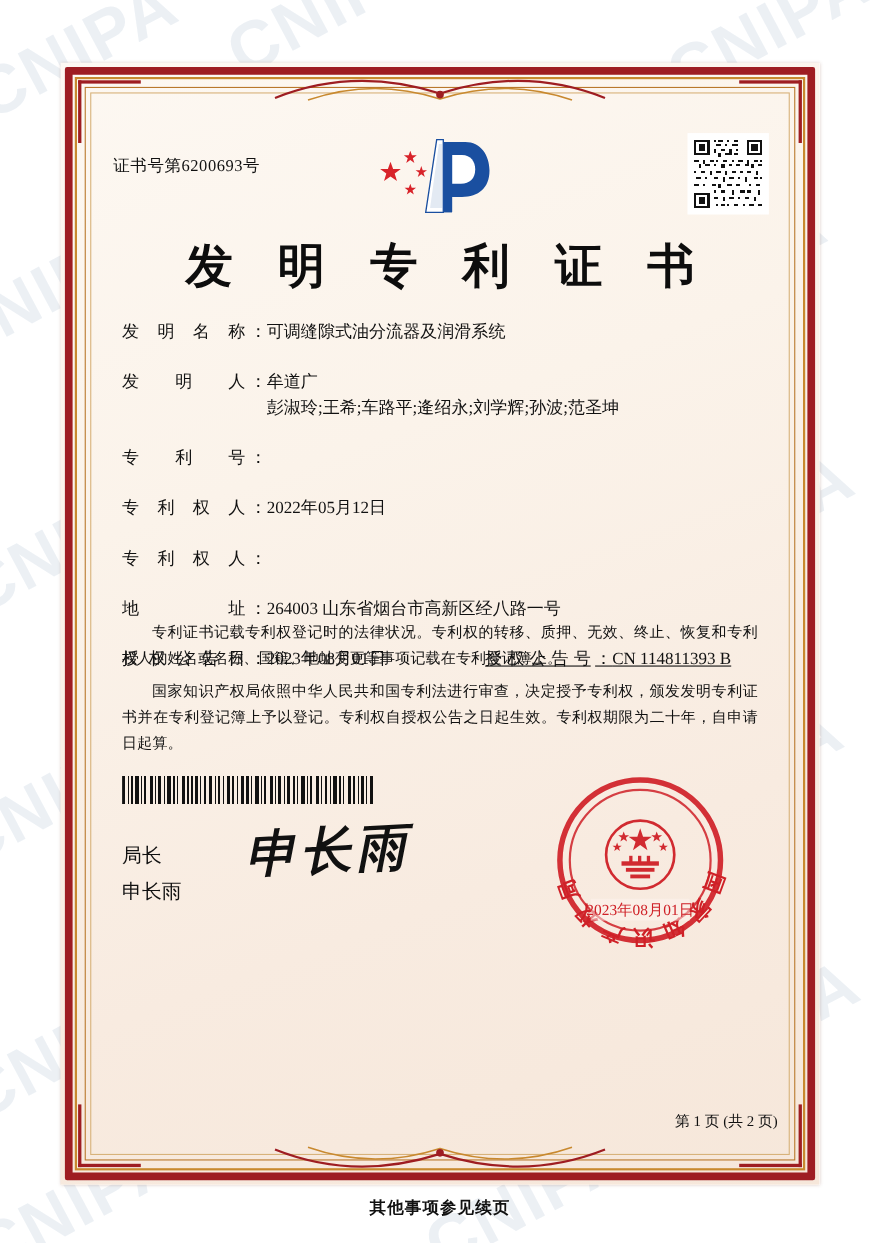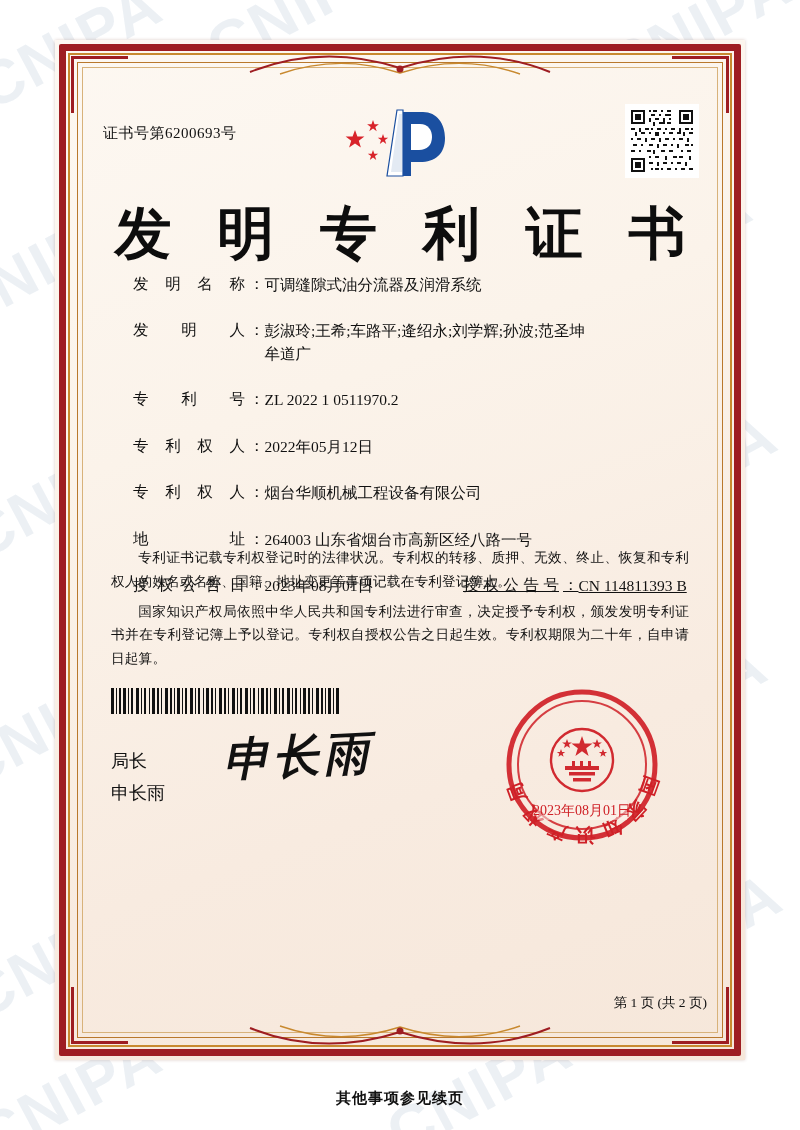--- a/index.html
+++ b/index.html
@@ -32,21 +32,21 @@
     letter-spacing: 2px;
     transform: rotate(-28deg);
     white-space: nowrap;
     opacity: .85;
   }
 
   
   .certificate {
     position: absolute;
     left: 55px;
-    top: 40px;
+    top: 57px;
     width: 690px;
     height: 1020px;
     background: linear-gradient(160deg, #fdf8f2 0%, #fbf3ea 35%, #f8ebe0 70%, #f6e7da 100%);
     box-shadow: 0 0 3px rgba(120,60,40,.25);
     z-index: 1;
   }
   
   .frame-outer {
     position: absolute;
     left: 4px; top: 4px; right: 4px; bottom: 4px;
@@ -130,42 +130,41 @@
     transform: translateX(-50%);
     width: 150px;
     height: 80px;
   }
 
   .title {
     position: absolute;
     left: 0; right: 0;
     top: 118px;
     text-align: center;
-    font-size: 57px;
+    font-size: 43px;
     letter-spacing: 13px;
     text-indent: 13px;
     font-weight: bold;
     color: #0d0d0d;
     font-family: "DejaVu Serif", "Liberation Serif", serif;
   }
 
   
   .fields {
     position: absolute;
     left: 18px;
     right: 18px;
     top: 196px;
   }
   .row {
     display: flex;
     align-items: flex-start;
     margin-bottom: 24px;
     font-size: 15.5px;
     color: #111;
-    margin-left: 22px;
   }
   .row .label {
     width: 112px;
     flex: 0 0 112px;
     letter-spacing: 0px;
     text-align: justify;
     text-align-last: justify;
     padding-right: 4px;
   }
   .row .colon {
@@ -439,41 +438,39 @@
       <div class="row">
         <div class="label">发明名称</div>
         <div class="colon">：</div>
         <div class="value">可调缝隙式油分流器及润滑系统</div>
       </div>
 
       <div class="row">
         <div class="label">发明人</div>
         <div class="colon">：</div>
         <div class="value">
+          <span class="sub">牟道广</span>
           <span class="sub">彭淑玲;王希;车路平;逄绍永;刘学辉;孙波;范圣坤</span>
-          <span class="sub">牟道广</span>
         </div>
       </div>
 
       <div class="row">
         <div class="label">专利号</div>
         <div class="colon">：</div>
-        <div class="value">ZL 2022 1 0511970.2</div>
       </div>
 
       <div class="row">
         <div class="label">专利权人</div>
         <div class="colon">：</div>
         <div class="value">2022年05月12日</div>
       </div>
 
       <div class="row">
         <div class="label">专利权人</div>
         <div class="colon">：</div>
-        <div class="value">烟台华顺机械工程设备有限公司</div>
       </div>
 
       <div class="row">
         <div class="label">地址</div>
         <div class="colon">：</div>
         <div class="value">264003 山东省烟台市高新区经八路一号</div>
       </div>
 
       <div class="row pub">
         <div class="pub-left">

